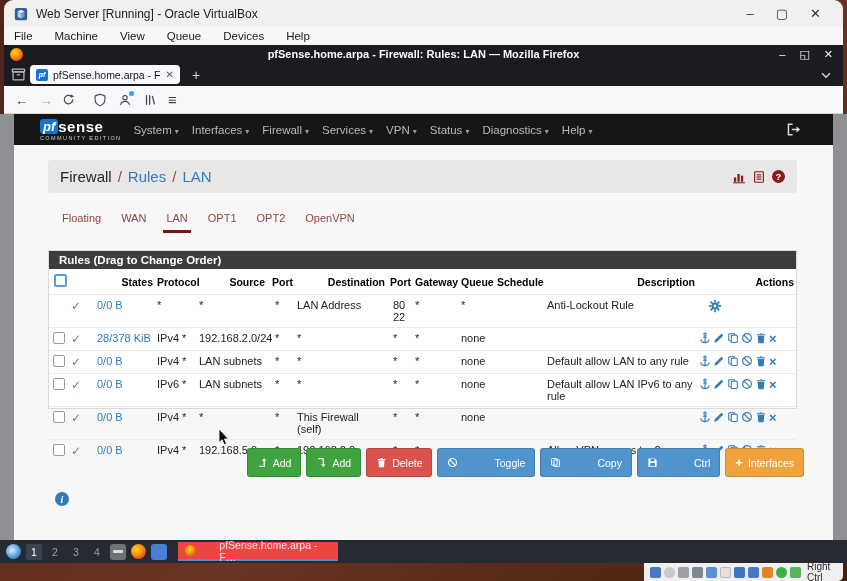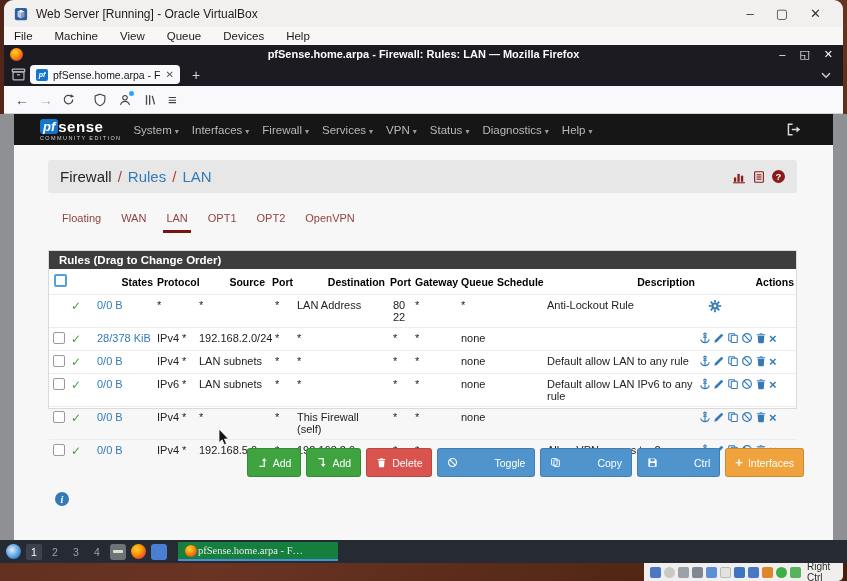--- a/index.html
+++ b/index.html
@@ -95,22 +95,22 @@
             display:flex; align-items:center; justify-content:center; }
 
   
   .taskbar { left:0; top:540px; width:847px; height:23px; background:#262a33; display:flex; align-items:center; gap:5px; padding:0 6px;}
   .ws { width:16px; height:16px; display:flex; align-items:center; justify-content:center; font-size:10.5px; color:#9aa0ab; }
   .ws.active { background:#3c424e; color:#fff; border-radius:2px;}
   .tb-ic { width:16px; height:16px; border-radius:3px; display:flex; align-items:center; justify-content:center; }
   .fxball { width:15px; height:15px; border-radius:50%;
             background:radial-gradient(circle at 38% 35%, #ffd23e 0%, #ff9500 40%, #e4542c 70%, #b52e63 100%); }
   .menuball { width:15px; height:15px; border-radius:50%; background:radial-gradient(circle at 40% 40%, #dfeefc, #3f8fd9 65%, #1c5fa8); }
-  .task-item { margin-left:6px; height:19px; background:#15803d; border-bottom:2px solid #4a90d9; display:flex; gap:1px;
-               align-items:center; padding:0 7px; color:#e8e8ec; font-size:10.5px; width:160px;font-family:Liberation Serif, serif; }
+  .task-item { margin-left:6px; height:19px; background:#ef4444; border-bottom:2px solid #4a90d9; display:flex; gap:23px;
+               align-items:center; padding:0 7px; color:#e8e8ec; font-size:10.5px; width:160px; }
   .tray { margin-left:auto; display:flex; align-items:center; gap:7px; }
   .clock { color:#e8e8ec; font-size:10.5px; }
 
   
   .vb-statusbar { left:644px; top:563px; width:199px; height:18px; background:#f0efed; border-radius:0 0 5px 0;
                   display:flex; align-items:center; gap:3px; padding:0 6px; }
   .hostkey { font-size:10px; color:#2a2a2a; margin-left:3px; }
   .mini { width:11px; height:11px; border-radius:2px; flex:0 0 auto; }
 
   svg.i { display:block; }

